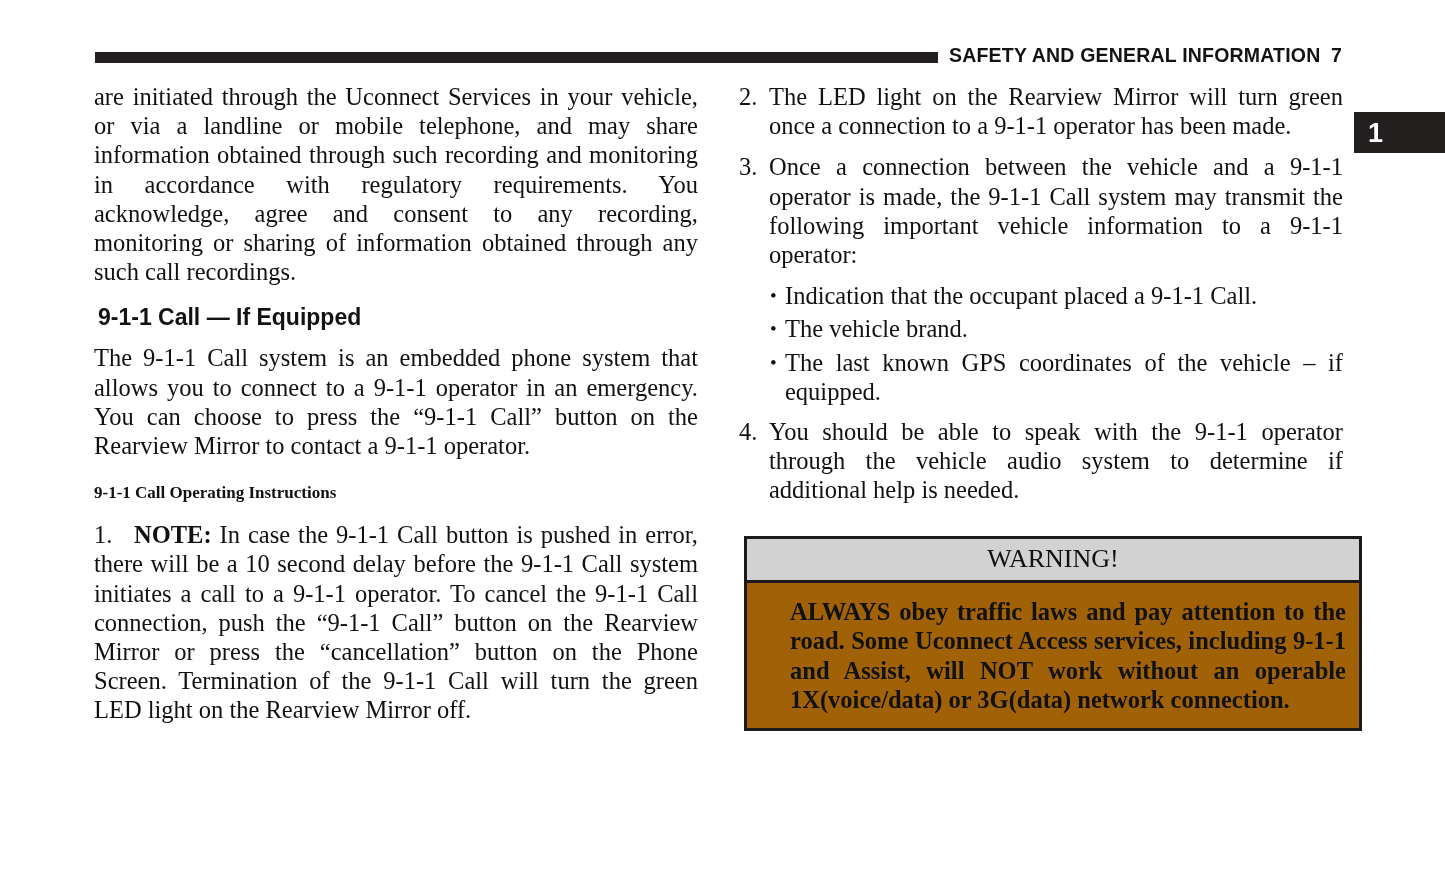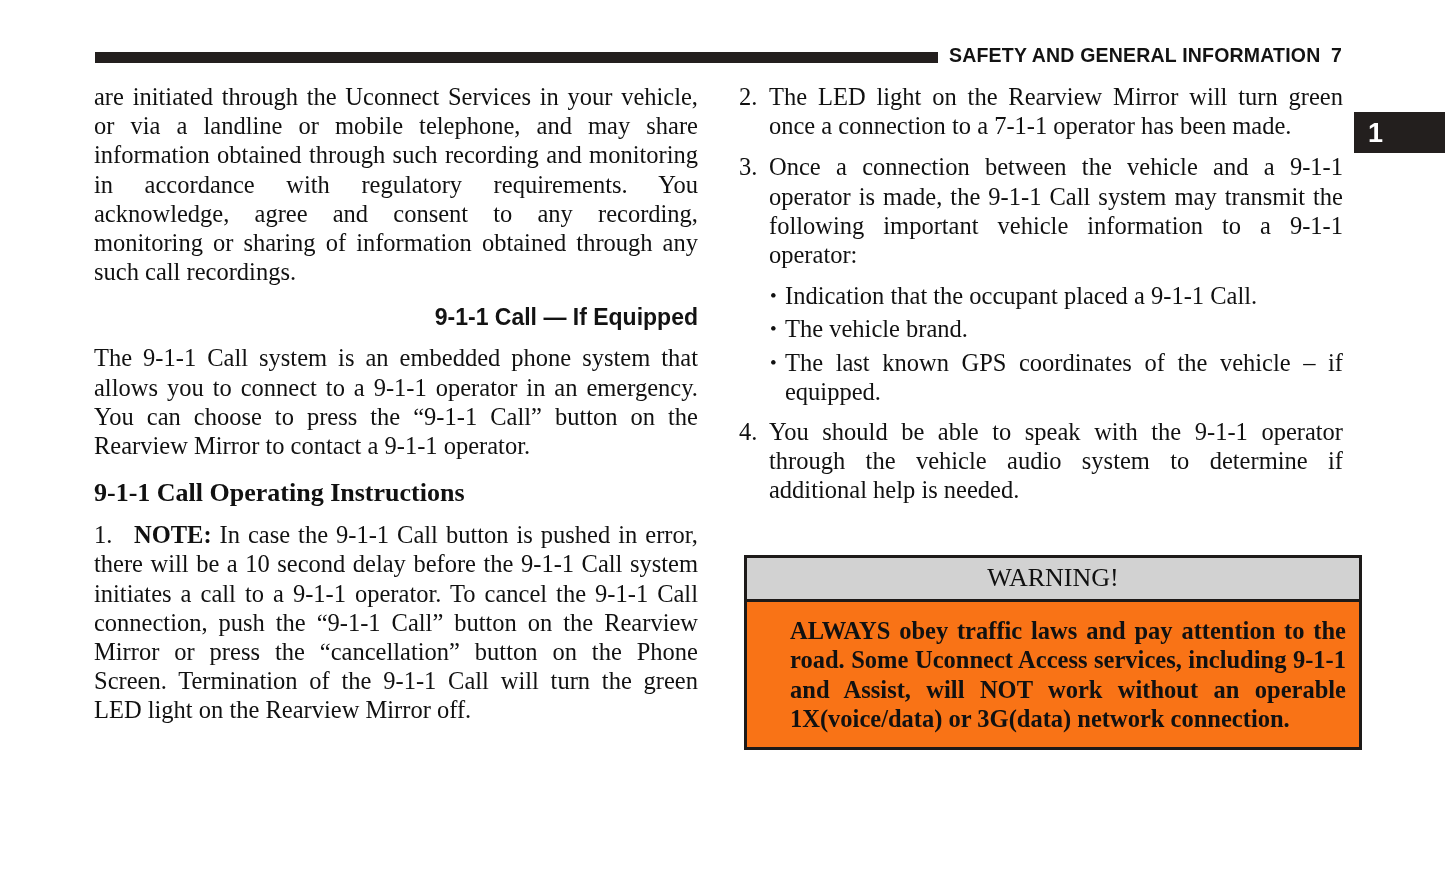--- a/index.html
+++ b/index.html
@@ -86,33 +86,32 @@
     margin: 0 0 12px 0;
     font-size: 24.5px;
     line-height: 29.2px;
     text-align: justify;
     text-justify: inter-word;
     -webkit-hyphens: none;
     hyphens: none;
   }
 
   h3.head-sans {
-    margin: 18px 0 13px 12px;
+    margin: 18px 0 13px 4px;
     font-family: "Liberation Sans", "DejaVu Sans", sans-serif;
     font-weight: bold;
     font-size: 23px;
     line-height: 26px;
     color: #131313;
-    text-align: right;
   }
   h3.head-serif {
     margin: 19px 0 13px 0;
     font-family: "Liberation Serif", "DejaVu Serif", serif;
     font-weight: bold;
-    font-size: 26px;
+    font-size: 17px;
     line-height: 28px;
     color: #111111;
   }
 
   
   .num-item {
     position: relative;
     margin: 0 0 12px 0;
     padding-left: 30px;
     font-size: 24.5px;
@@ -148,24 +147,24 @@
     font-size: 19px;
     line-height: 29.2px;
   }
 
   .note-label { font-weight: bold; margin-left: 40px; }
 
   
   .warning-box {
     position: absolute;
     left: 744px;
-    top: 555px;
+    top: 536px;
     width: 618px;
     border: 3px solid #1d1a19;
-    background: #f97316;
+    background: #a16207;
     box-sizing: border-box;
   }
   .warning-head {
     background: #d2d2d2;
     border-bottom: 3px solid #1d1a19;
     text-align: center;
     font-size: 26px;
     line-height: 30px;
     padding: 5px 0 6px 0;
     font-family: "Liberation Serif", "DejaVu Serif", serif;
@@ -208,21 +207,21 @@
   </div>
 
   <p class="body"><span class="note-label">NOTE:</span><span> In case the 9-1-1 Call button is pushed in error, there will be a 10 second delay before the 9-1-1 Call system initiates a call to a 9-1-1 operator. To cancel the 9-1-1 Call connection, push the “9-1-1 Call” button on the Rearview Mirror or press the “cancellation” button on the Phone Screen. Termination of the 9-1-1 Call will turn the green LED light on the Rearview Mirror off.</span></p>
 
 </div>
 
 <div class="col col-right">
 
   <div class="num-item">
     <span class="marker">2.</span>
-    <span>The LED light on the Rearview Mirror will turn green once a connection to a 7-1-1 operator has been made.</span>
+    <span>The LED light on the Rearview Mirror will turn green once a connection to a 9-1-1 operator has been made.</span>
   </div>
 
   <div class="num-item">
     <span class="marker">3.</span>
     <span>Once a connection between the vehicle and a 9-1-1 operator is made, the 9-1-1 Call system may transmit the following important vehicle information to a 9-1-1 operator:</span>
   </div>
 
   <div class="bul-list">
     <div class="bul-item nojust">
       <span class="dot">•</span>

